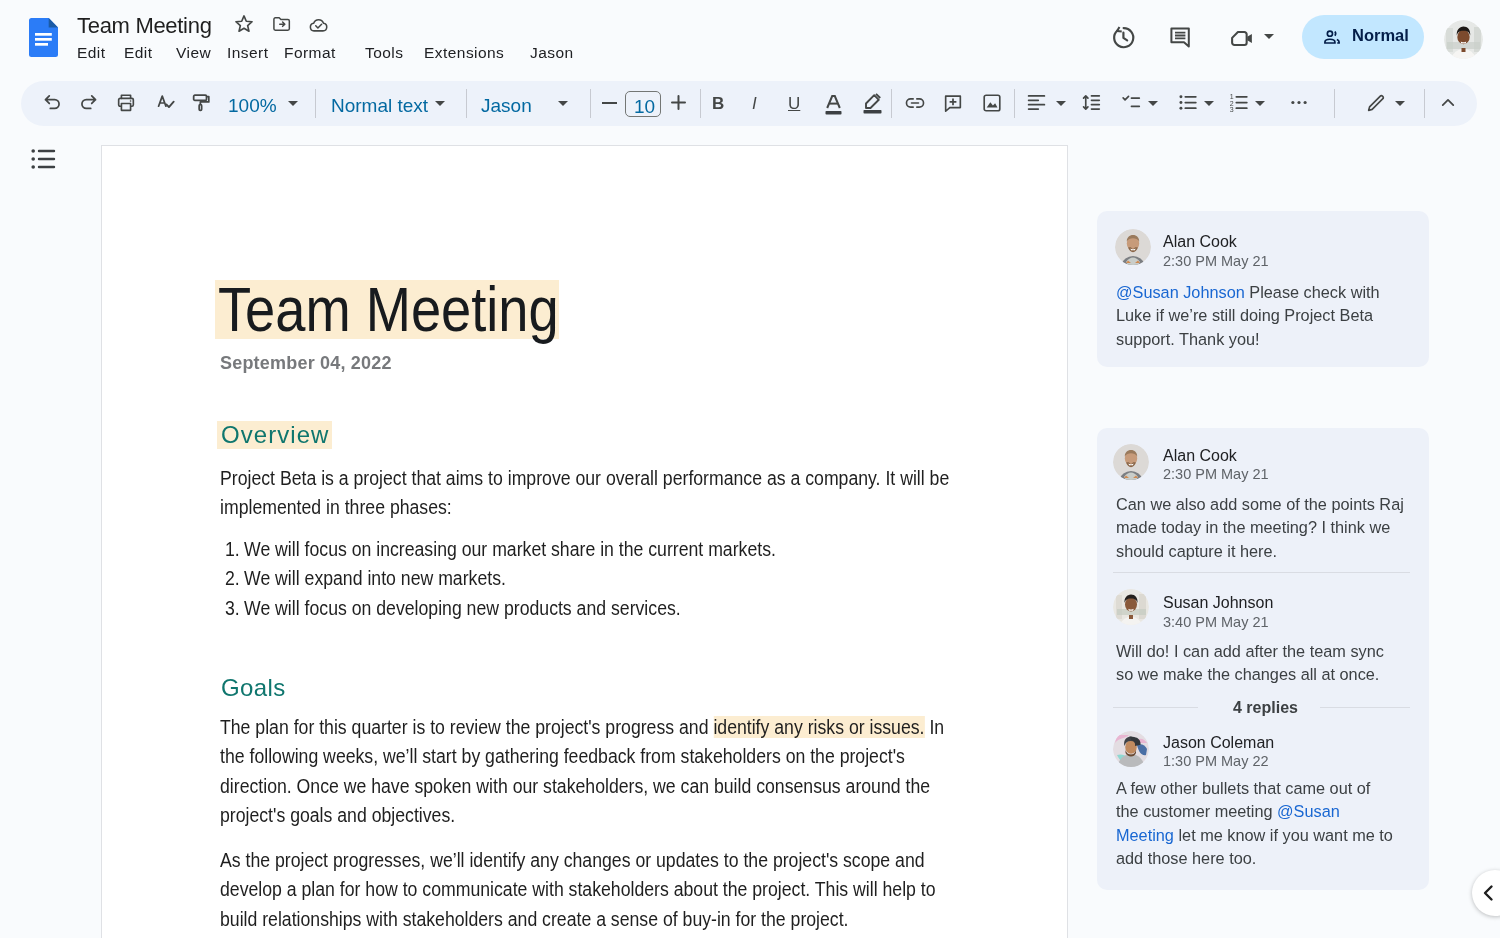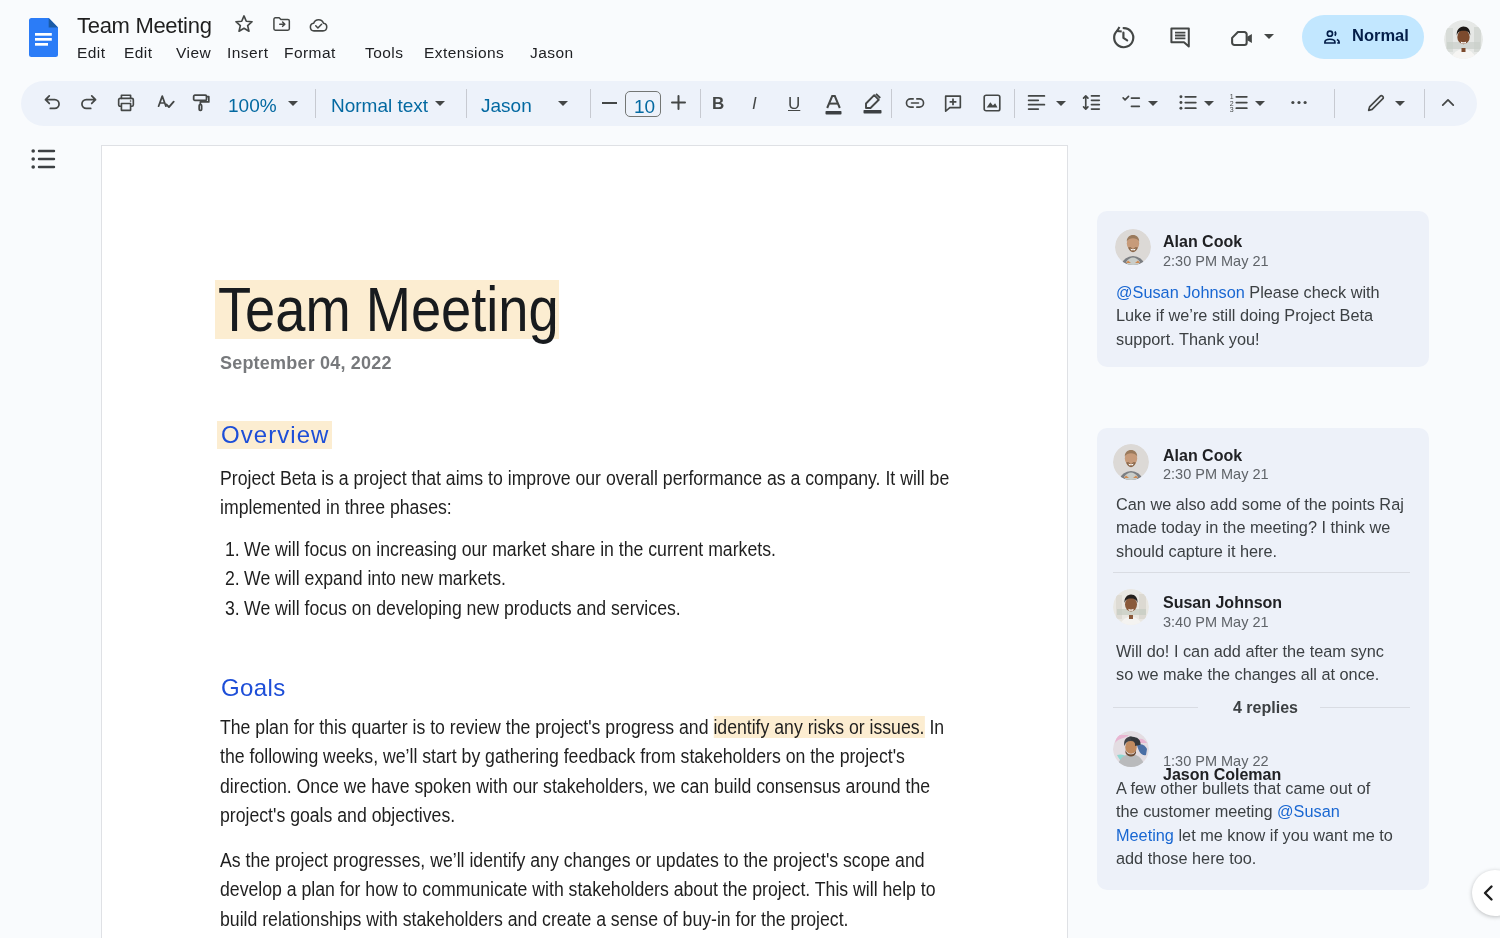--- a/index.html
+++ b/index.html
@@ -13,24 +13,24 @@
 .menu{top:43.5px;font-size:15.5px;letter-spacing:0.45px;color:#202124}
 
 #toolbar{left:21px;top:81px;width:1456px;height:45px;border-radius:22.5px;background:#edf2fa}
 .tbtxt{font-size:19px;color:#0369a1;top:95px}
 .divider{top:89px;width:1px;height:29px;background:#c7cad1}
 .caret{width:0;height:0;border-left:5px solid transparent;border-right:5px solid transparent;border-top:5.5px solid #444746}
 
 #page{left:101px;top:145px;width:967px;height:793px;background:#fff;border:1px solid #dfe1e5;border-bottom:none}
 .hl{background:#fcedd1}
 .body-t{font-size:19.5px;line-height:29.4px;color:#1f1f1f;transform:scaleX(0.906);transform-origin:0 0}
-.head-t{font-size:24px;color:#1d4ed8;letter-spacing:0.4px}
+.head-t{font-size:24px;color:#0f766e;letter-spacing:0.4px}
 
 .card{left:1097px;width:332px;background:#edf1f9;border-radius:10px}
-.cname{font-size:16px;font-weight:bold;color:#202124}
+.cname{font-size:16px;font-weight:normal;color:#202124}
 .cts{font-size:14.5px;color:#5f6368}
 .ctext{font-size:16.3px;line-height:23.3px;color:#3c4043}
 .mention{color:#1967d2}
 .avatar{width:36px;height:36px;border-radius:50%;overflow:hidden}
 .cdiv{height:1px;background:#d9dce3}
 </style>
 </head>
 <body>
 
 <div class="abs" id="logo" style="left:29px;top:18px">
@@ -341,21 +341,21 @@
       <path d="M4 24 c6-2 8 2 12 1 l-2 6 c-5 2-8-3-10-7 Z" fill="#8fd8d2"></path>
 <path d="M24 14 c4-2 8 0 10 4 l-1 6 c-4 1-7-2-9-10 Z" fill="#4a6fa5"></path>
       <path d="M26 8 c3-1 6 1 8 4 l-8 0 Z" fill="#e8b6d2"></path>
 <path d="M5 36 a13 13 0 0 1 26 0 Z" fill="#b9babc"></path>
 <ellipse cx="18" cy="16" rx="5.8" ry="6.8" fill="#c08a5f"></ellipse>
 <path d="M12.5 19 c1 3 2.8 4.6 5.5 4.6 c2.5 0 4-1.6 5-4.6 l0 3 c-1 2.4-2.7 3.6-5 3.6 c-2.5 0-4.3-1.5-5.5-3.6 Z" fill="#6b4a33"></path>
 <path d="M11.3 14.5 c-1-5.5 2.2-9 6.7-9 c4.5 0 7.8 3 7.2 8.2 l-2.7 0.6 c0-2.8-1.5-4.3-4.8-4.3 c-3.3 0-5.3 1.5-5.8 4.5 Z" fill="#3f4247"></path>
 <path d="M16.5 5.6 l7.5 1.2 c2.8 1.7 3.8 4.3 3.6 6.9 l-5.5 1.2 c0.4-3.4-1.2-5.4-3.8-6 Z" fill="#33363a"></path>
 </svg>
   </div>
-<div class="abs nw cname" style="left:1163px;top:766px">Jason Coleman</div>
+<div class="abs nw cname" style="left:1163px;top:734px">Jason Coleman</div>
 <div class="abs nw cts" style="left:1163px;top:753px">1:30 PM May 22</div>
 <div class="abs nw ctext" style="left:1116px;top:777px">A few other bullets that came out of<br>the customer meeting <span class="mention">@Susan</span><br><span class="mention">Meeting</span> let me know if you want me to<br>add those here too.</div>
 
 <div class="abs" style="left:1472px;top:870px;width:46px;height:46px;border-radius:50%;background:#fff;box-shadow:0 1px 4px rgba(0,0,0,0.25)"></div>
 <div class="abs" id="ic-left" style="left:1477px;top:881px">
     <svg width="24" height="24" viewBox="0 0 24 24">
       <path d="M14.5 5.5 L8 12 L14.5 18.5" fill="none" stroke="#1f1f1f" stroke-width="2.4" stroke-linecap="round" stroke-linejoin="round"></path>
     </svg>
   </div>
 

